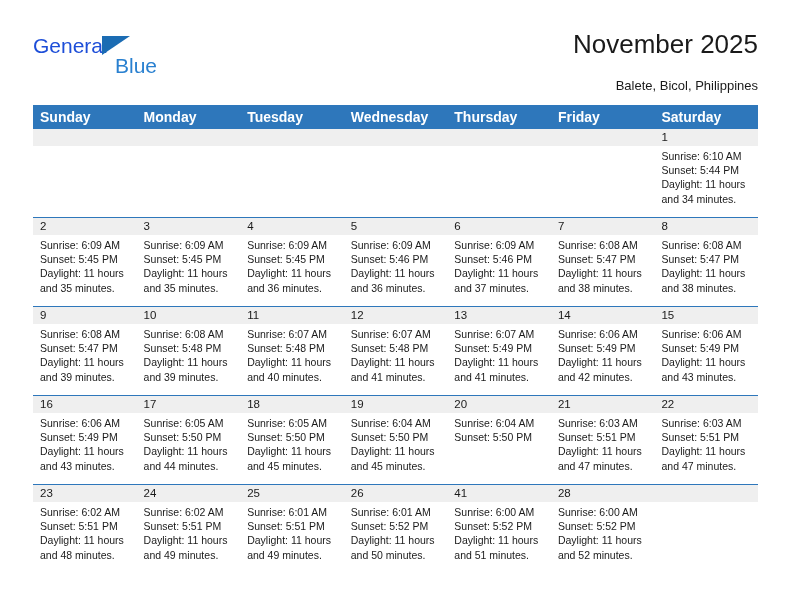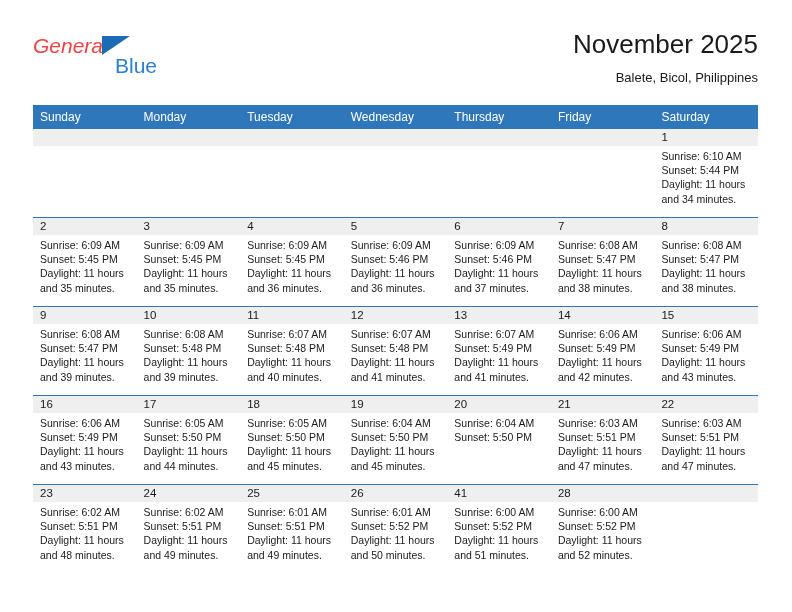--- a/index.html
+++ b/index.html
@@ -37,23 +37,22 @@
     top: 6px;
     width: 230px;
     height: 52px;
   }
   .logo-general {
     position: absolute;
     left: 0;
     top: 0;
     font-size: 21px;
     letter-spacing: 0px;
-    color: #ef4444;
+    color: #1d4ed8;
     font-family: "Liberation Sans", sans-serif;
-    font-style: italic;
   }
   .logo-triangle {
     position: absolute;
     left: 69px;
     top: 2px;
     width: 0;
     height: 0;
     border-left: 28px solid #1b6cb3;
     border-bottom: 19px solid transparent;
   }
@@ -77,44 +76,45 @@
     font-size: 26px;
     font-weight: normal;
     color: #1a1a1a;
     line-height: 32px;
     white-space: nowrap;
   }
   .cal-subtitle {
     font-size: 13px;
     color: #1a1a1a;
     line-height: 20px;
-    margin-top: 8px;
+    margin-top: 16px;
     white-space: nowrap;
   }
 
   
   .calendar {
     position: absolute;
     left: 33px;
     top: 105px;
     width: 725px;
   }
 
   .weekday-row {
     display: flex;
     background: #2e77bb;
   }
   .weekday {
     flex: 1 1 0;
     box-sizing: border-box;
     padding: 4px 0 4px 7px;
     color: #ffffff;
-    font-size: 12px;
+    font-size: 14px;
     line-height: 16px;
     white-space: nowrap;
+    font-weight: bold;
   }
 
   .week-row {
     display: flex;
     border-top: 1px solid #2e77bb;
   }
   .week-row.first {
     border-top: none;
   }
 

